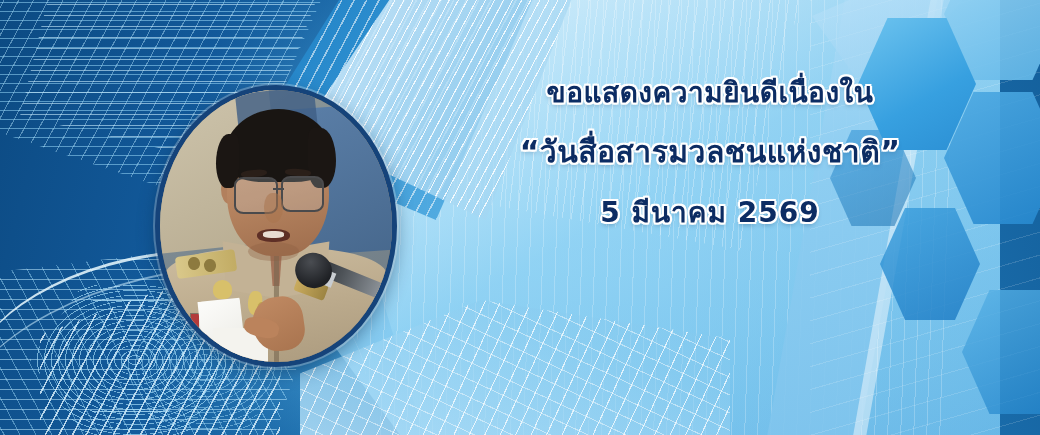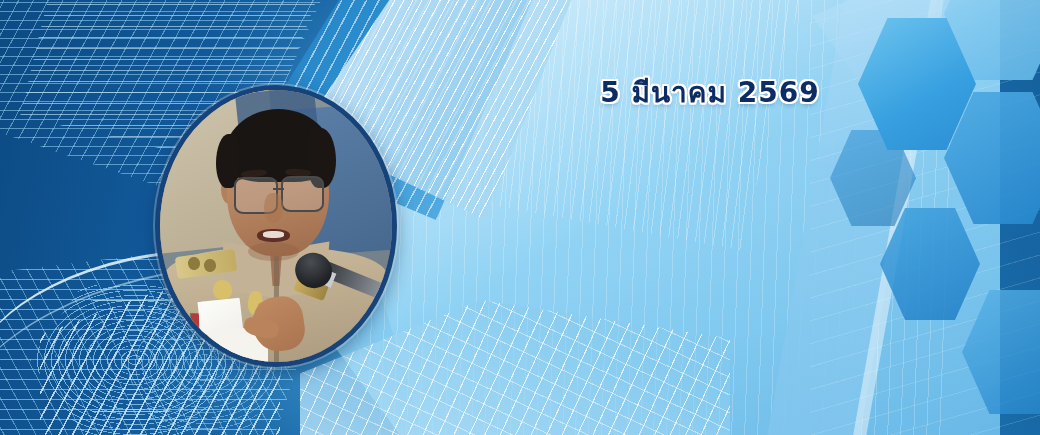--- a/index.html
+++ b/index.html
@@ -355,16 +355,18 @@
     <div class="ph ph-mic-ring"></div>
     <div class="ph ph-mic-head"></div>
 
     <div class="ph ph-paper"></div>
     <div class="ph ph-paper2"></div>
     <div class="ph ph-hand"></div>
     <div class="ph ph-finger"></div>
   </div>
 
   <div class="text-col">
+    <div class="tline l1">ขอแสดงความยินดีเนื่องใน</div>
+    <div class="tline l2">“วันสื่อสารมวลชนแห่งชาติ”</div>
     <div class="tline l3">5 มีนาคม 2569</div>
   </div>
 
 </div>
 
 </body></html>

